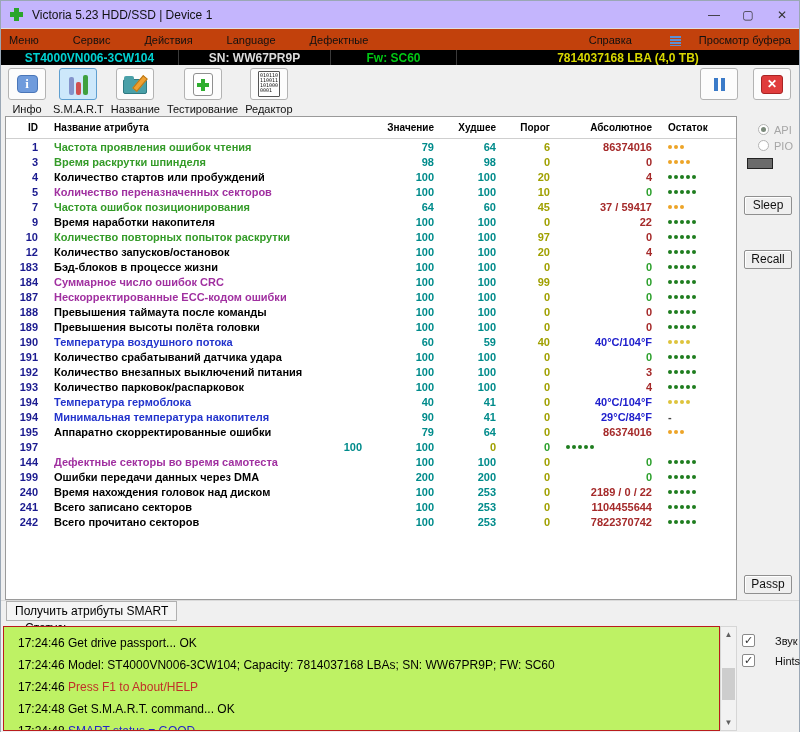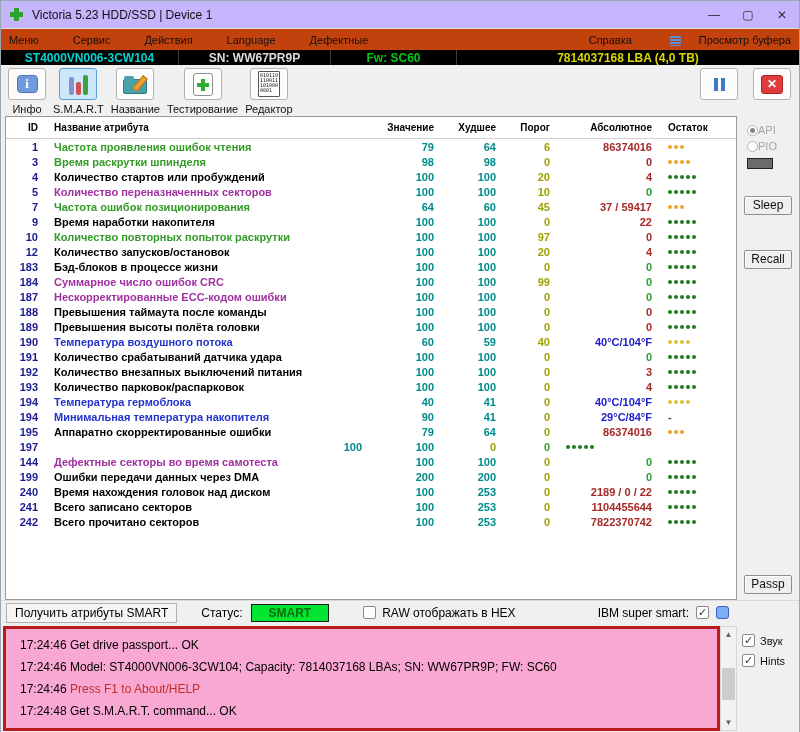--- a/index.html
+++ b/index.html
@@ -90,54 +90,54 @@
   .h-num { text-align:right; padding-right:8px; }
   .h-dots { padding-left:8px; }
   .teal { color:#008b8b; }
   .olive { color:#a0a000; }
   .nc-green { color:#349b28; } .nc-black { color:#000; } .nc-magenta { color:#a030a0; } .nc-blue { color:#2233cc; }
   .ac-red { color:#a52a2a; } .ac-green { color:#2ca02c; } .ac-blue { color:#2020cc; }
   .dot { width:4px; height:4px; border-radius:50%; display:inline-block; flex-shrink:0; }
   .dc-orange { background:#eda428; } .dc-yellow { background:#ddc33c; } .dc-green { background:#1e7d1e; }
 
   .right-panel { width:62px; position:relative; background:#f0f0f0; font-size:11px; }
-  .radio-row { position:absolute; left:10px; display:flex; align-items:center; color:#a6a6a6; }
+  .radio-row { position:absolute; left:21px; display:flex; gap:5px; color:#a6a6a6; }
   .radio { width:11px; height:11px; border:1px solid #b4b4b4; border-radius:50%; background:#fff; position:relative; flex-shrink:0; }
   .radio.sel::after { content:""; position:absolute; left:2px; top:2px; width:5px; height:5px; border-radius:50%; background:#7b8a7b; }
   .mini-rect { position:absolute; left:10px; top:42px; width:26px; height:11px; background:#6b6b6b; border:1px solid #222; }
   .side-btn { position:absolute; left:7px; width:48px; height:19px; background:#efefef; border:1px solid #8f8f8f; border-radius:2px;
     font-size:12px; color:#111; text-align:center; line-height:17px; box-shadow:inset 1px 1px 0 #fff; }
   .btn-sleep { top:80px; }
   .btn-recall { top:134px; }
   .btn-passp { bottom:6px; }
 
   
-  .statusbar { height:24px; display:flex; align-items:center; font-size:12px; background:#f0f0f0; border-top:1px solid #dadada; }
+  .statusbar { height:24px; display:flex; align-items:flex-start; font-size:12px; background:#f0f0f0; border-top:1px solid #dadada;flex-direction:column; }
   .get-smart { margin-left:5px; border:1px solid #b0b0b0; background:#f5f5f5; padding:2px 8px; white-space:nowrap; }
   .status-label { margin-left:24px; }
   .good-box { margin-left:8px; background:#00e432; border:1px solid #1a1a1a; padding:1px 17px; font-weight:bold; color:#0a6e0a; }
   .raw-row { margin-left:34px; display:flex; align-items:center; gap:6px; }
   .cb { width:13px; height:13px; background:#fff; border:1px solid #8a8a8a; display:inline-flex; align-items:center; justify-content:center;
     font-size:11px; color:#333; flex-shrink:0; border-radius:2px; }
   .cb.checked::after { content:"\2713"; }
   .ibm-row { margin-left:auto; display:flex; align-items:center; gap:7px; padding-right:70px; }
   .blue-square { width:13px; height:13px; background:#7fb0f5; border:1px solid #3b5fc0; border-radius:3px; }
 
   
   .bottom { display:flex; height:109px; background:#f0f0f0; }
-  .log-area { flex:1; background:#f9a8d4; border:3px solid #b91c1c; margin:2px 0 2px 2px; padding-top:5px; overflow:hidden; }
+  .log-area { flex:1; background:#bef264; border:1px solid #b91c1c; margin:2px 0 2px 2px; padding-top:5px; overflow:hidden; }
   .log-line { display:flex; font-size:12px; line-height:22px; }
   .log-time { width:64px; padding-left:14px; flex-shrink:0; color:#000; }
   .lc-black { color:#000; } .lc-red { color:#c03028; } .lc-blue { color:#2424c8; }
   .log-scrollbar { width:17px; margin:2px 0; background:#f2f2f2; border:1px solid #d6d6d6; display:flex; flex-direction:column; }
   .sb-arrow { height:15px; text-align:center; font-size:8px; color:#606060; line-height:15px; flex-shrink:0; }
   .sb-track { flex:1; position:relative; }
   .sb-thumb { position:absolute; left:1px; right:1px; top:36%; height:44%; background:#cdcdcd; }
   .bottom-right { width:62px; padding:10px 0 0 5px; }
-  .cb-row { display:flex; align-items:center; gap:5px; font-size:11px; color:#111; margin-bottom:7px; }
+  .cb-row { display:flex; align-items:center; gap:20px; font-size:11px; color:#111; margin-bottom:7px; }
 </style>
 </head>
 <body>
 
 <div class="window">
 
   <div class="titlebar">
     <div class="app-cross"></div>
     <div class="title-text">Victoria 5.23 HDD/SSD | Device 1</div>
     <div class="win-controls">

